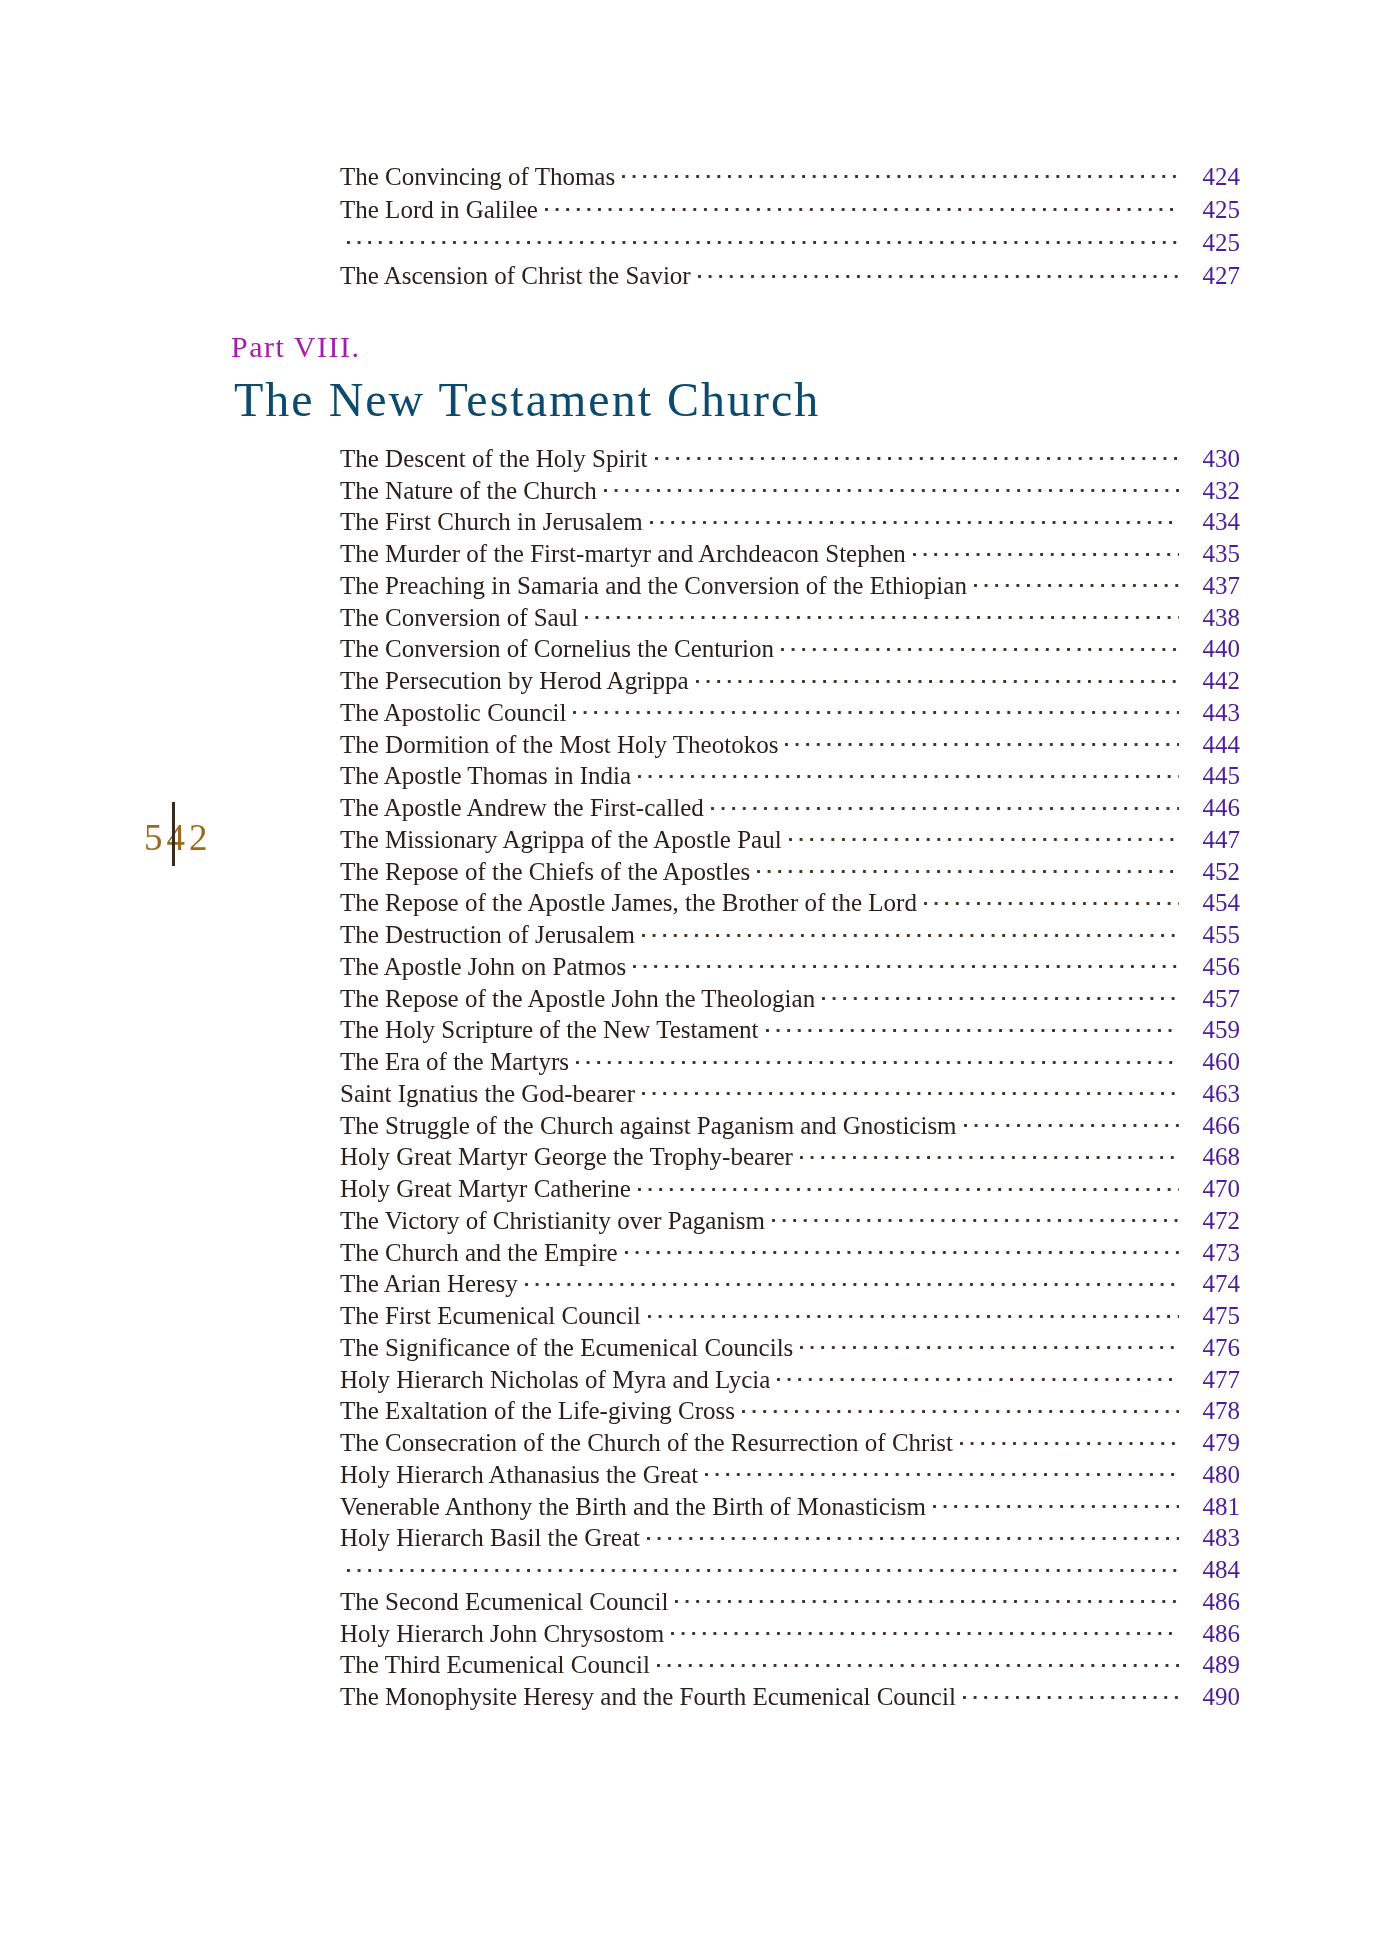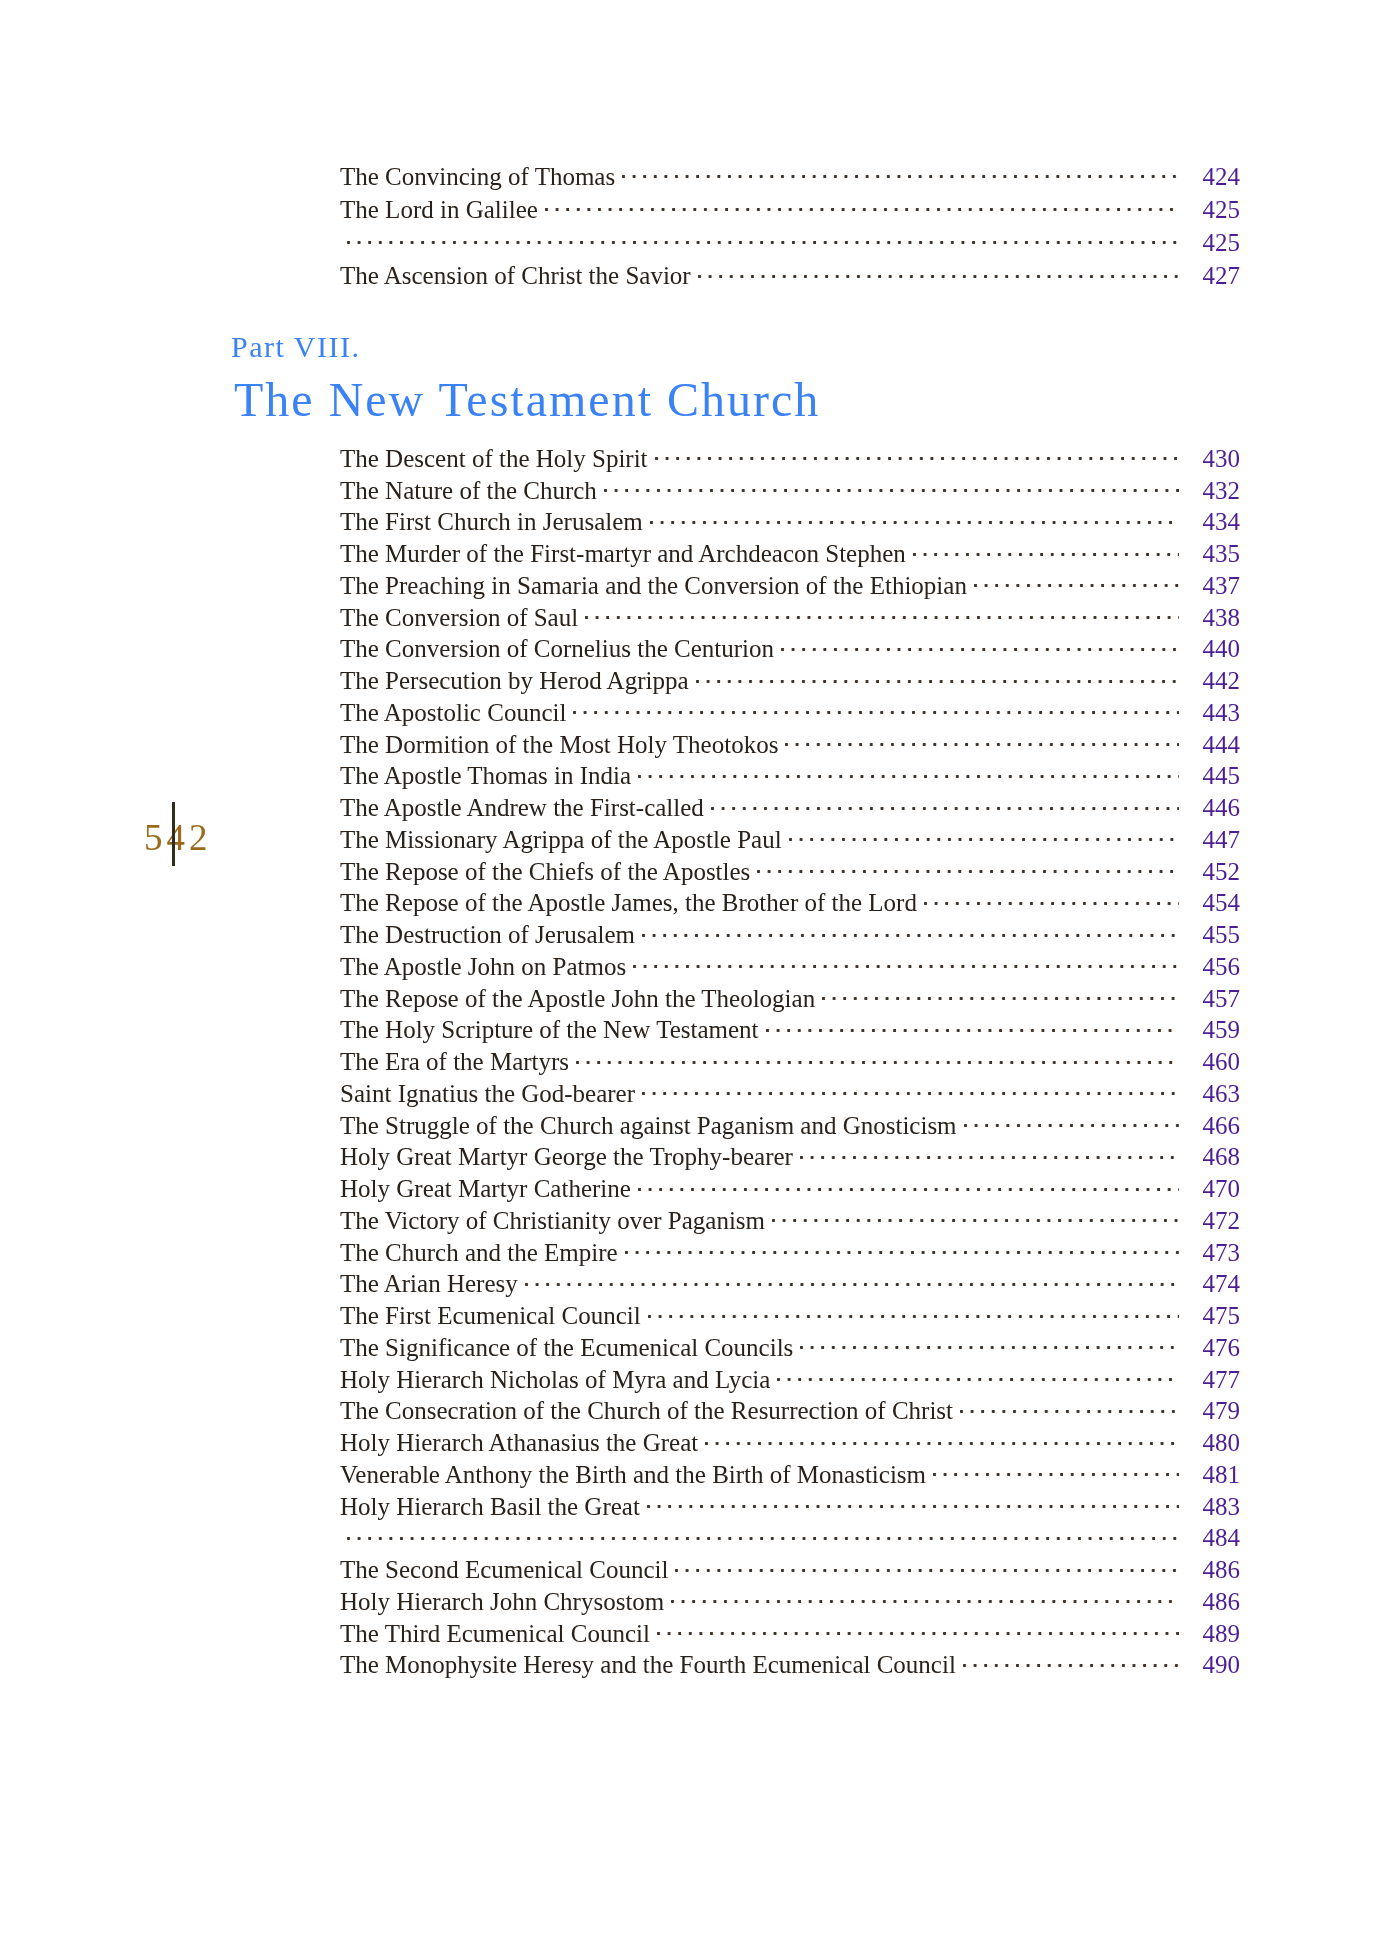--- a/index.html
+++ b/index.html
@@ -36,31 +36,31 @@
     background: #352a1e;
   }
 
   
   .part-label {
     position: absolute;
     left: 231px;
     top: 330px;
     font-size: 30px;
     letter-spacing: 1.5px;
-    color: #3b82f6;
+    color: #a21caf;
   }
   .part-title {
     position: absolute;
     left: 234px;
     top: 372px;
     margin: 0;
     font-size: 48px;
     font-weight: normal;
     letter-spacing: 2px;
-    color: #3b82f6;
+    color: #0c4a6e;
   }
 
   
   .toc-block {
     position: absolute;
     left: 340px;
     width: 900px;
   }
   .top-block  { top: 160px; }
   .main-block { top: 443px; }
@@ -272,20 +272,25 @@
         <span class="entry-title">The Significance of the Ecumenical Councils</span>
         <span class="leader"></span>
         <span class="entry-page">476</span>
       </div>
       <div class="toc-entry">
         <span class="entry-title">Holy Hierarch Nicholas of Myra and Lycia</span>
         <span class="leader"></span>
         <span class="entry-page">477</span>
       </div>
       <div class="toc-entry">
+        <span class="entry-title">The Exaltation of the Life-giving Cross</span>
+        <span class="leader"></span>
+        <span class="entry-page">478</span>
+      </div>
+      <div class="toc-entry">
         <span class="entry-title">The Consecration of the Church of the Resurrection of Christ</span>
         <span class="leader"></span>
         <span class="entry-page">479</span>
       </div>
       <div class="toc-entry">
         <span class="entry-title">Holy Hierarch Athanasius the Great</span>
         <span class="leader"></span>
         <span class="entry-page">480</span>
       </div>
       <div class="toc-entry">

